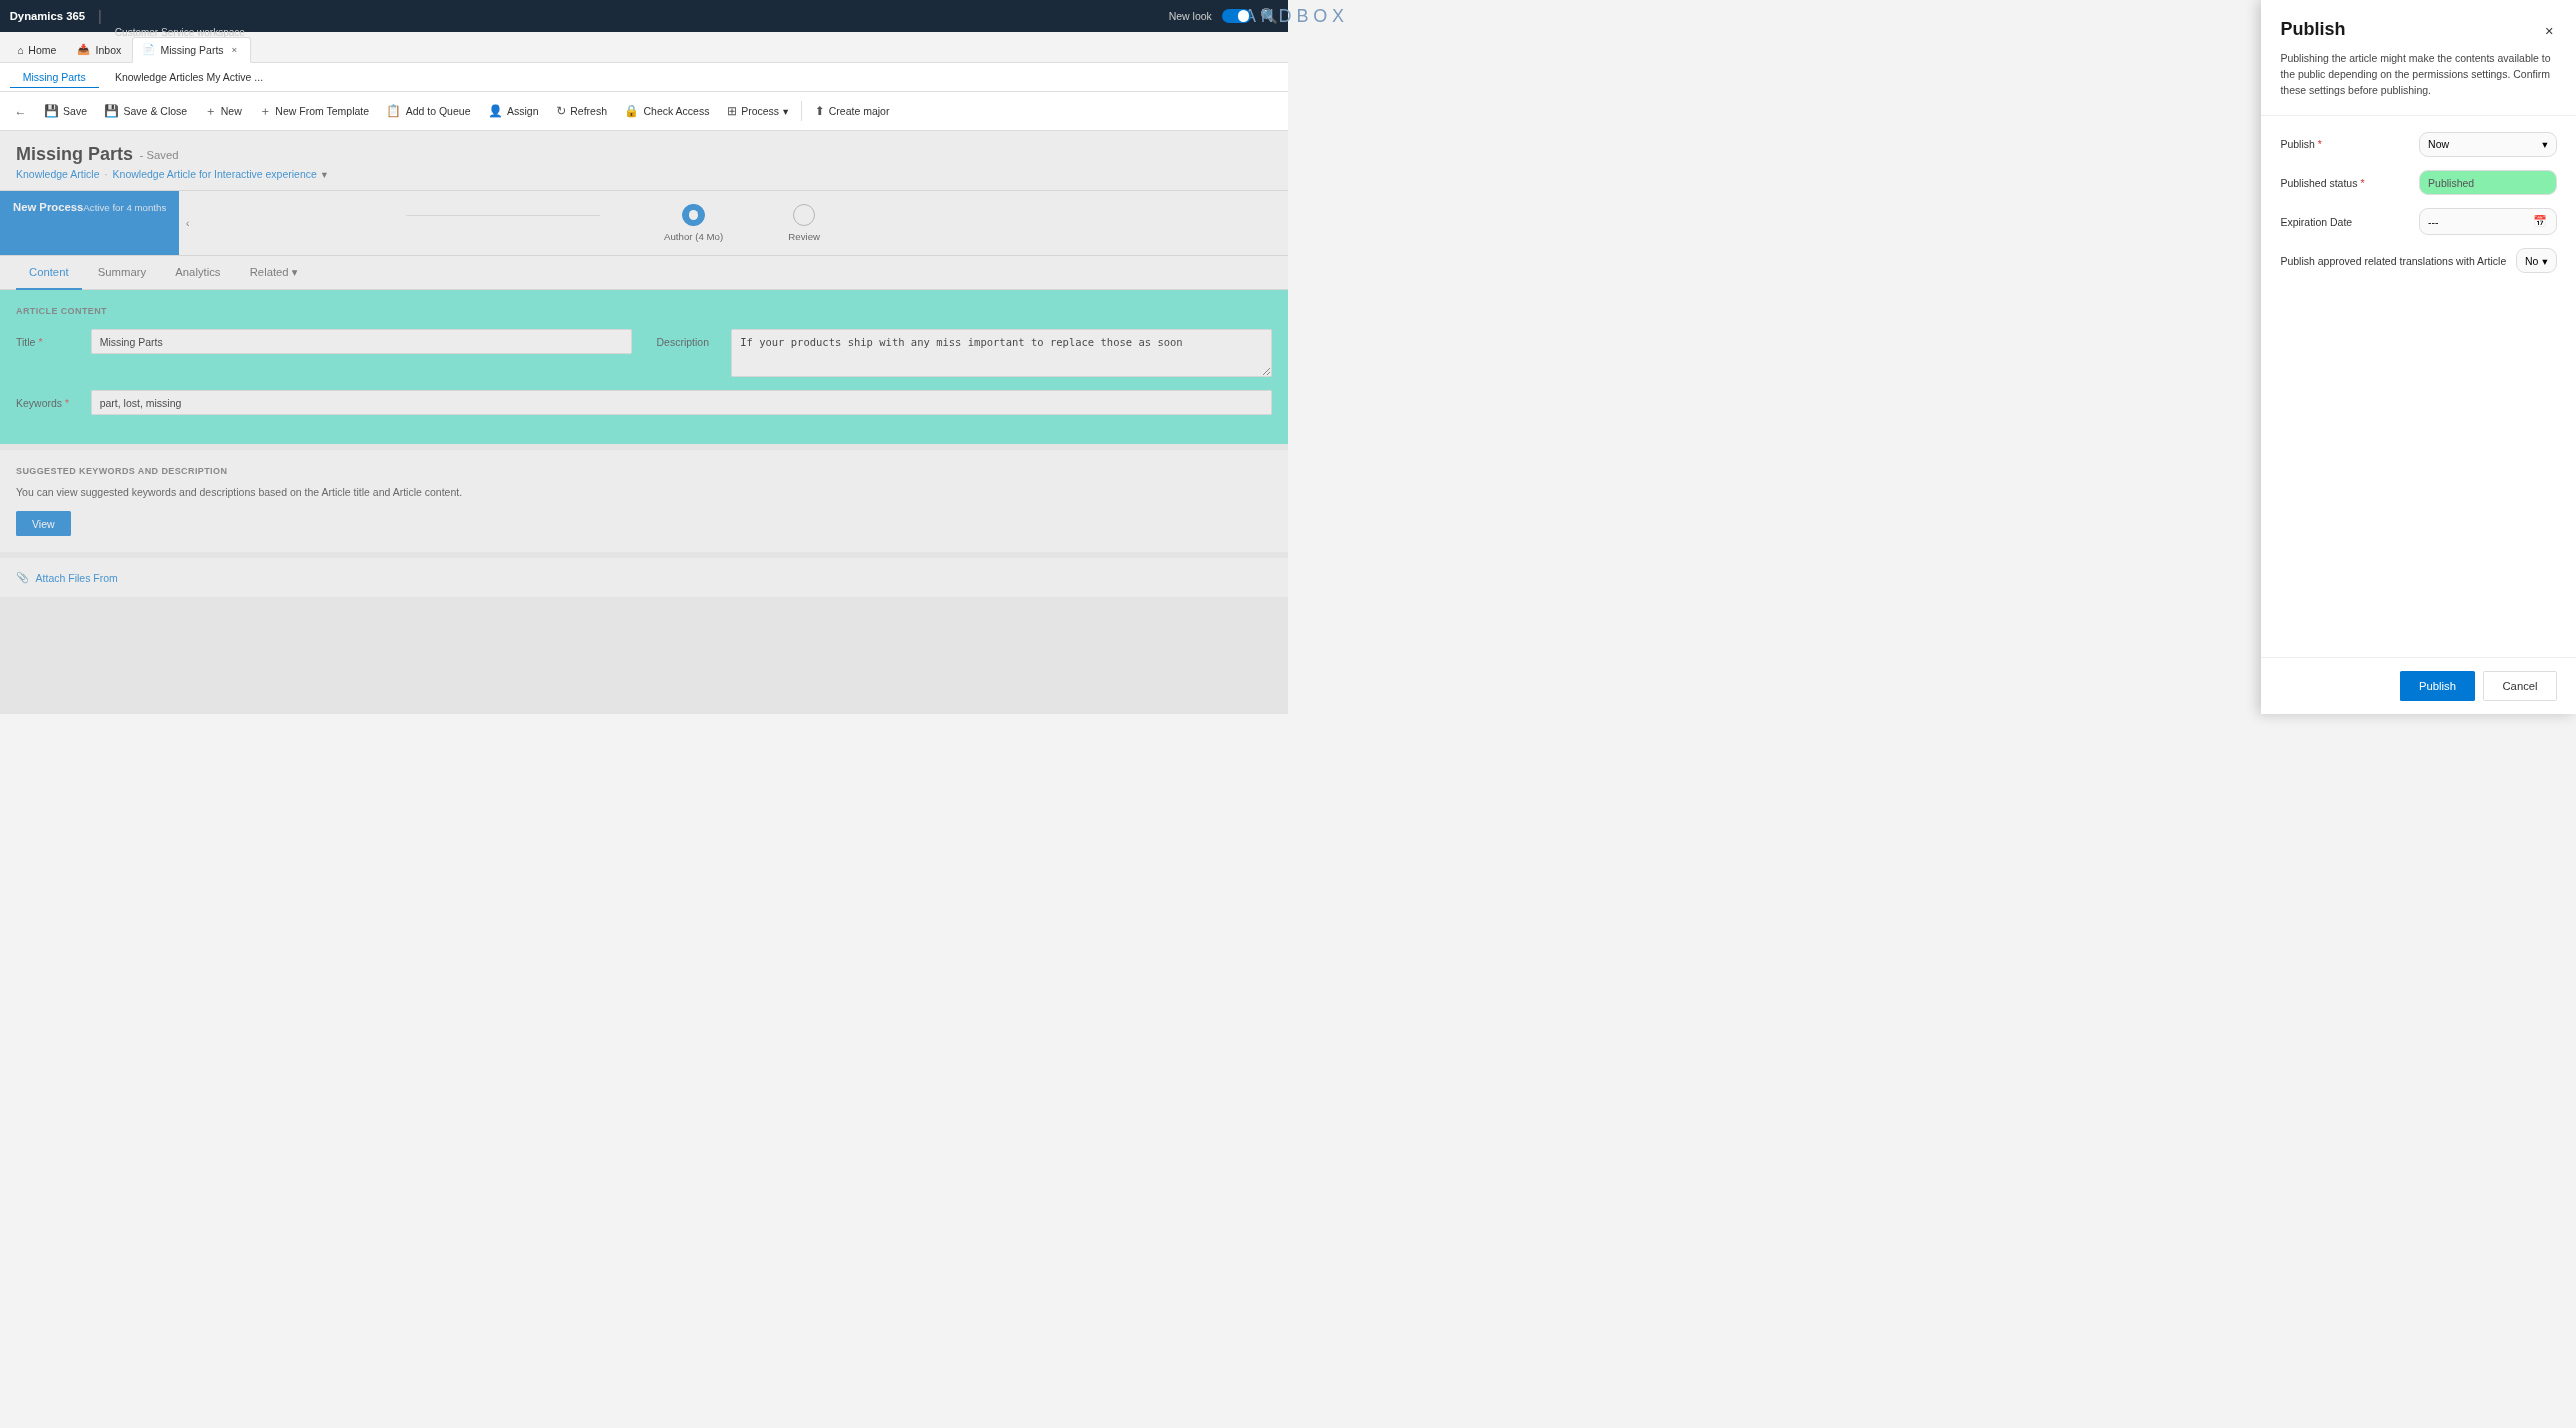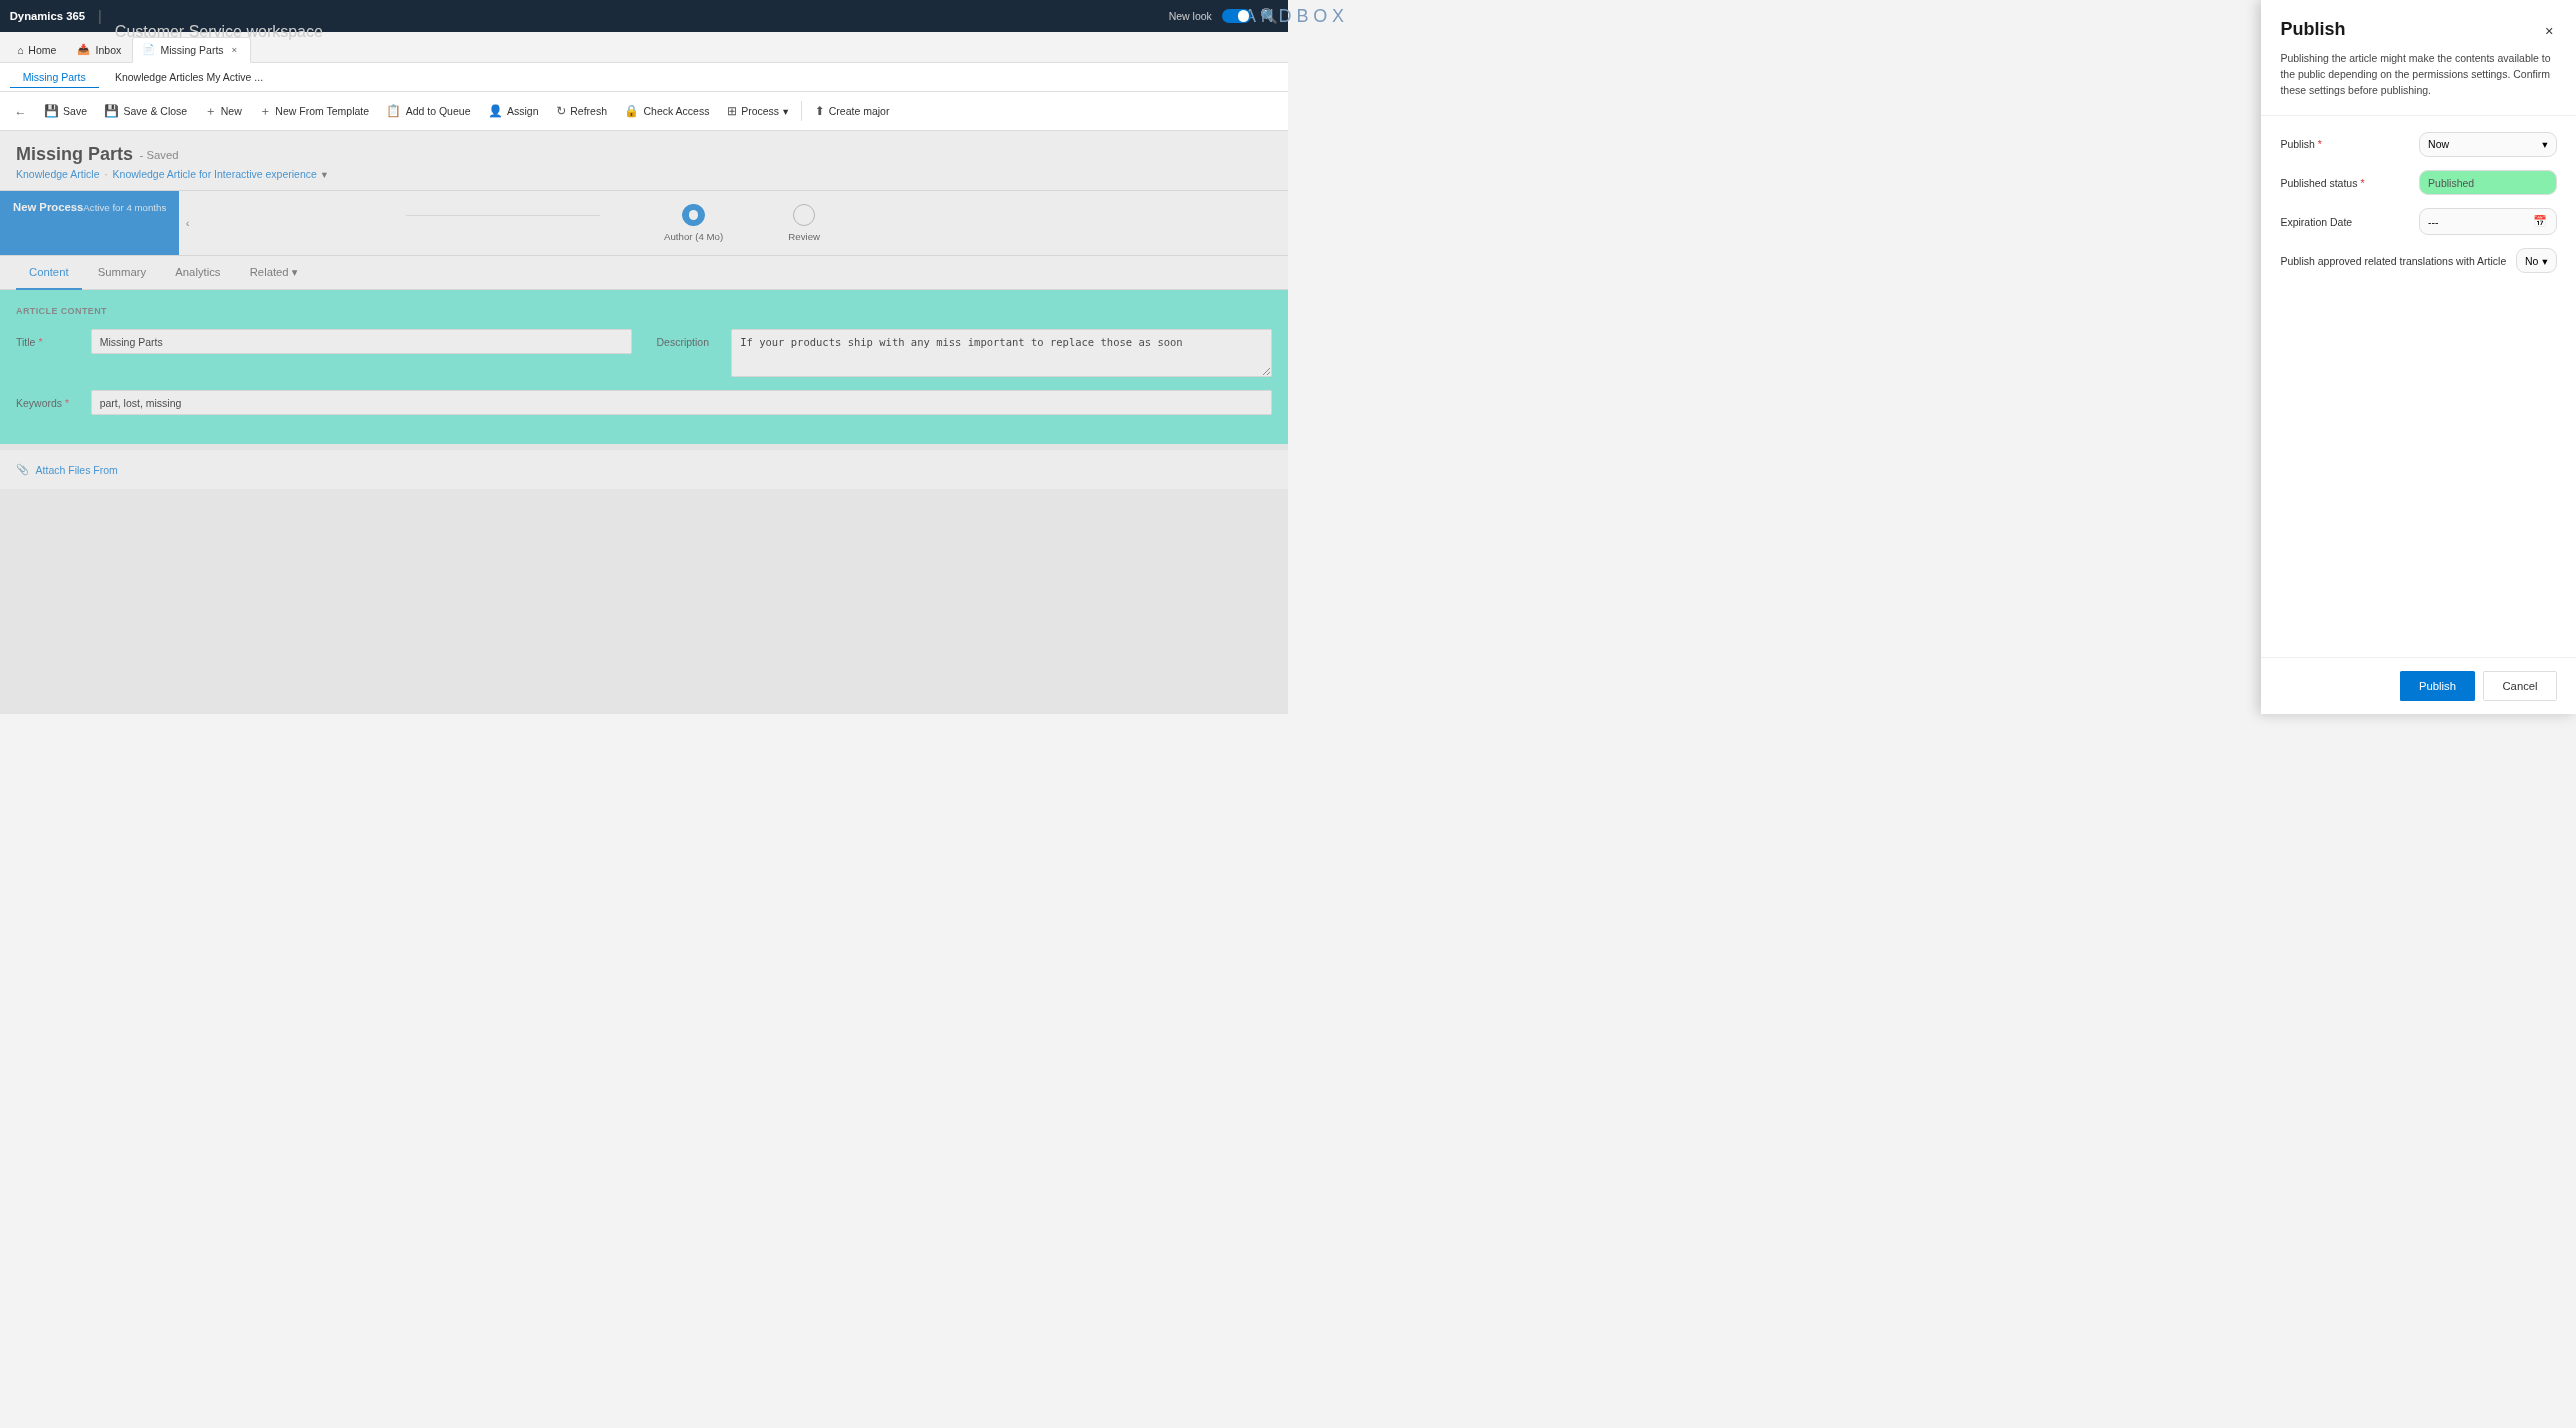--- a/index.html
+++ b/index.html
@@ -21,21 +21,21 @@
       display: flex;
       align-items: center;
       gap: 6.5px;
     }
     .top-nav-divider {
       color: #666;
       font-size: 14.5px;
     }
     .top-nav-workspace {
       color: #ccc;
-      font-size: 16px;
+      font-size: 10px;
       margin-top: 32px;
     }
     .top-nav-sandbox {
       position: absolute;
       left: 50%;
       transform: translateX(-50%);
       color: #7a9bbc;
       font-size: 18px;
       font-weight: 300;
       letter-spacing: 4.8px;
@@ -661,20 +661,25 @@
         <div class="form-field">
           <span class="field-label">
             <span>Keywords</span>
             <span class="field-required"> *</span>
           </span>
           <input class="field-input" type="text" value="part, lost, missing" style="">
         </div>
       </div>
     </div>
 
+    <div class="suggested-section">
+      <div class="suggested-title">SUGGESTED KEYWORDS AND DESCRIPTION</div>
+      <p class="suggested-text">You can view suggested keywords and descriptions based on the Article title and Article content.</p>
+      <button class="view-btn">View</button>
+    </div>
 
     <div class="attach-area">
       <span>📎</span>
       <span>Attach Files From</span>
     </div>
 
     <div class="main-overlay"></div>
   </div>
 </div>
 

